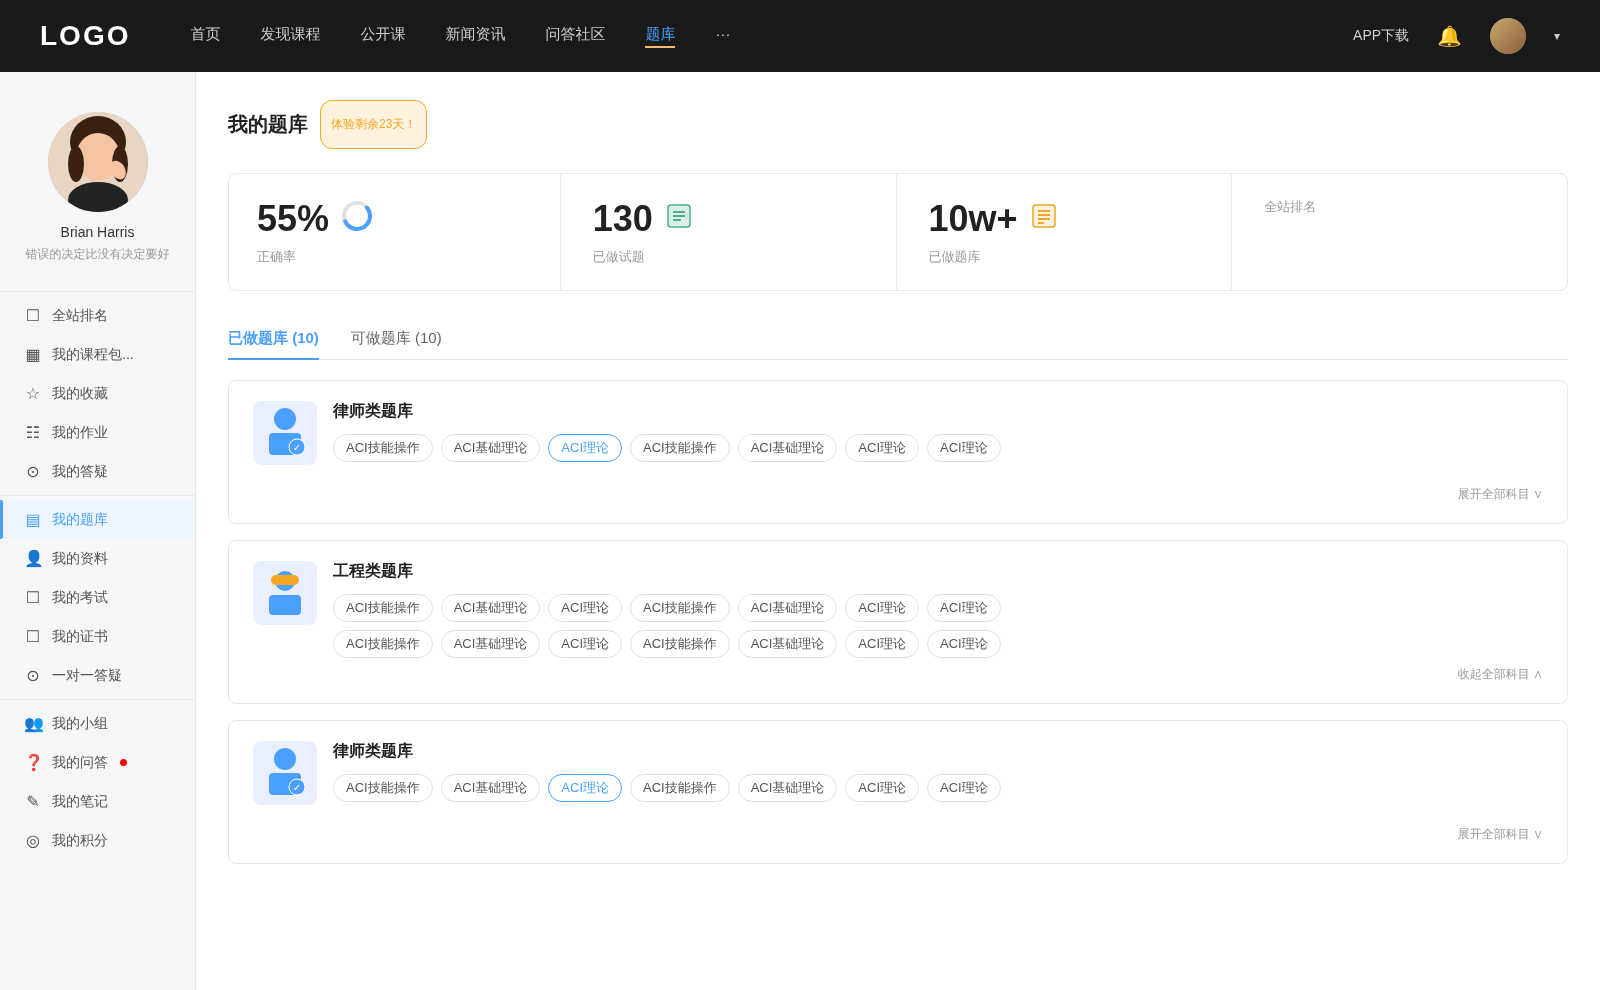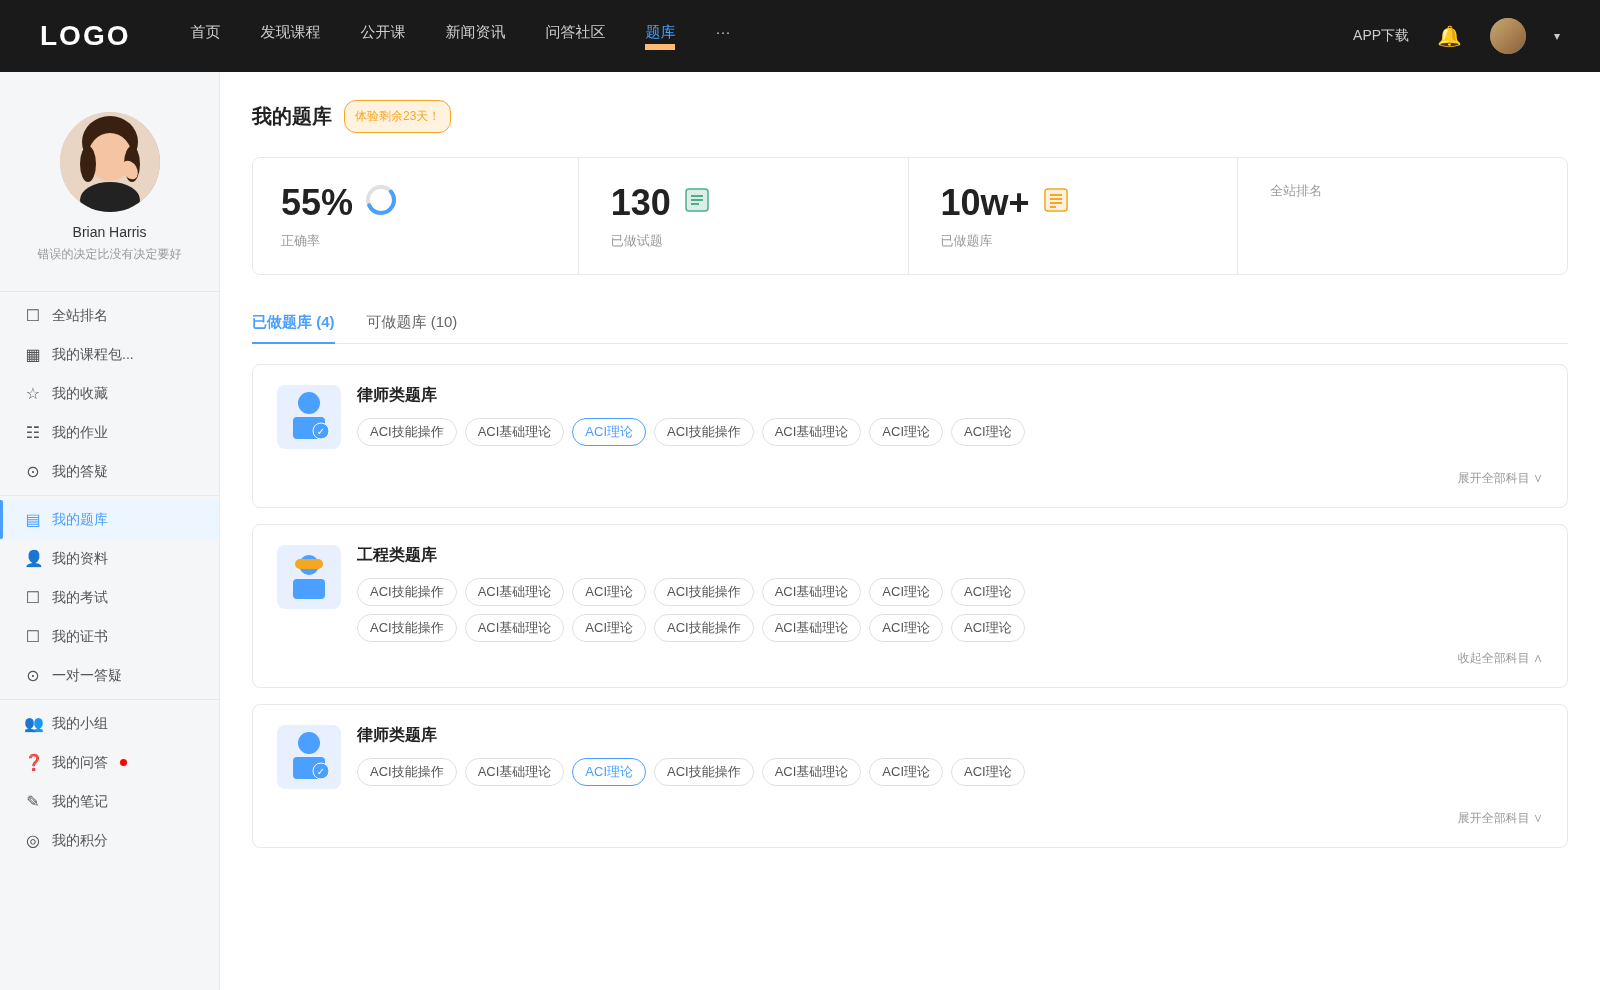--- a/index.html
+++ b/index.html
@@ -27,21 +27,21 @@
       flex: 1;
     }
     .nav-link {
       color: #ccc;
       font-size: 15px;
       cursor: pointer;
       text-decoration: none;
     }
     .nav-link.active {
       color: #4a9fff;
-      border-bottom: 6px solid #fdba74;
+      border-bottom: 2px solid #fdba74;
       padding-bottom: 2px;
     }
     .nav-right {
       display: flex;
       align-items: center;
       gap: 28px;
     }
     .nav-app-download {
       color: #ccc;
       font-size: 14px;
@@ -74,21 +74,21 @@
     }
 
     
     .main-layout {
       display: flex;
       min-height: calc(990px - 72px);
     }
 
     
     .sidebar {
-      width: 220px;
+      width: 196px;
       background: #f5f6f8;
       padding: 20px 0;
       border-right: 1px solid #e8e8e8;
       flex-shrink: 0;
     }
     .profile-section {
       display: flex;
       flex-direction: column;
       align-items: center;
       padding: 20px 20px 24px;
@@ -173,21 +173,21 @@
     }
     .page-title {
       font-size: 20px;
       font-weight: 600;
       color: #222;
     }
     .trial-badge {
       background: #fff3e0;
       color: #f5a623;
       font-size: 12px;
-      padding: 7px 10px;
+      padding: 15px 10px;
       border-radius: 12px;
       border: 1px solid #f5a623;
     }
 
     
     .stats-row {
       display: flex;
       gap: 4px;
       margin-bottom: 28px;
       border: 1px solid #e8e8e8;
@@ -473,21 +473,21 @@
           </span>
         </div>
         <span class="stat-label">已做题库</span>
       </div>
       <div class="stat-card">
         <span class="stat-label">全站排名</span>
       </div>
     </div>
 
     <div class="tabs-row">
-      <div class="tab active">已做题库 (4)</div>
+      <div class="tab active">已做题库 (10)</div>
       <div class="tab">可做题库 (10)</div>
     </div>
 
     <div class="qbank-item">
       <div class="qbank-header">
         <div class="qbank-icon-wrap">
           <svg width="48" height="56" viewBox="0 0 48 56">
             <circle cx="24" cy="14" r="11" fill="#4a9fff"></circle>
             <rect x="8" y="28" width="32" height="22" rx="4" fill="#4a9fff"></rect>
             <circle cx="36" cy="42" r="8" fill="#4a9fff" stroke="white" stroke-width="1"></circle>

